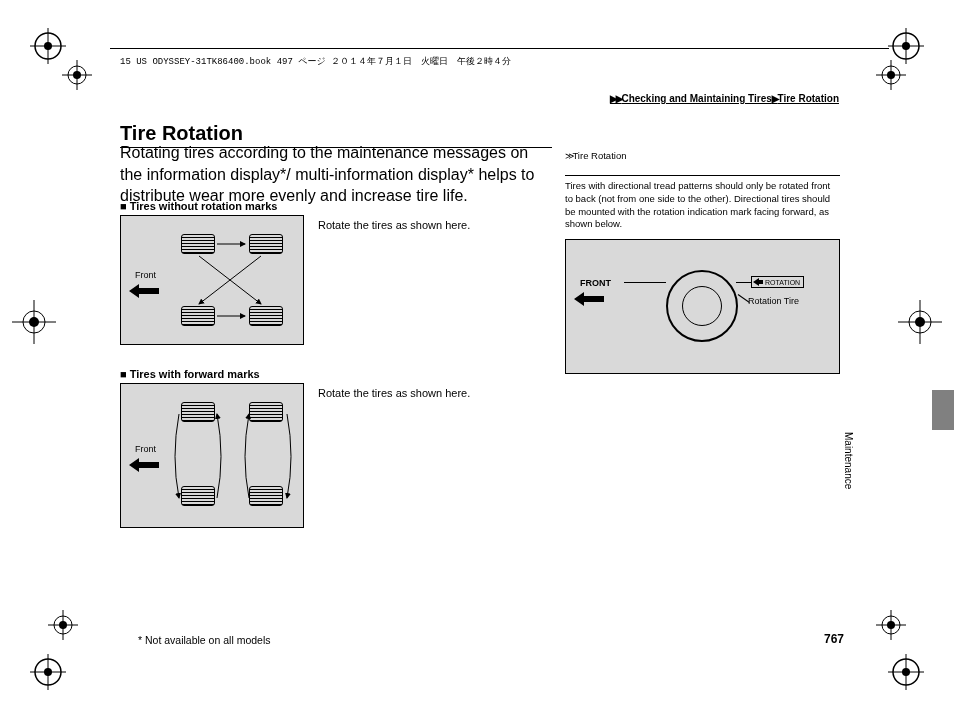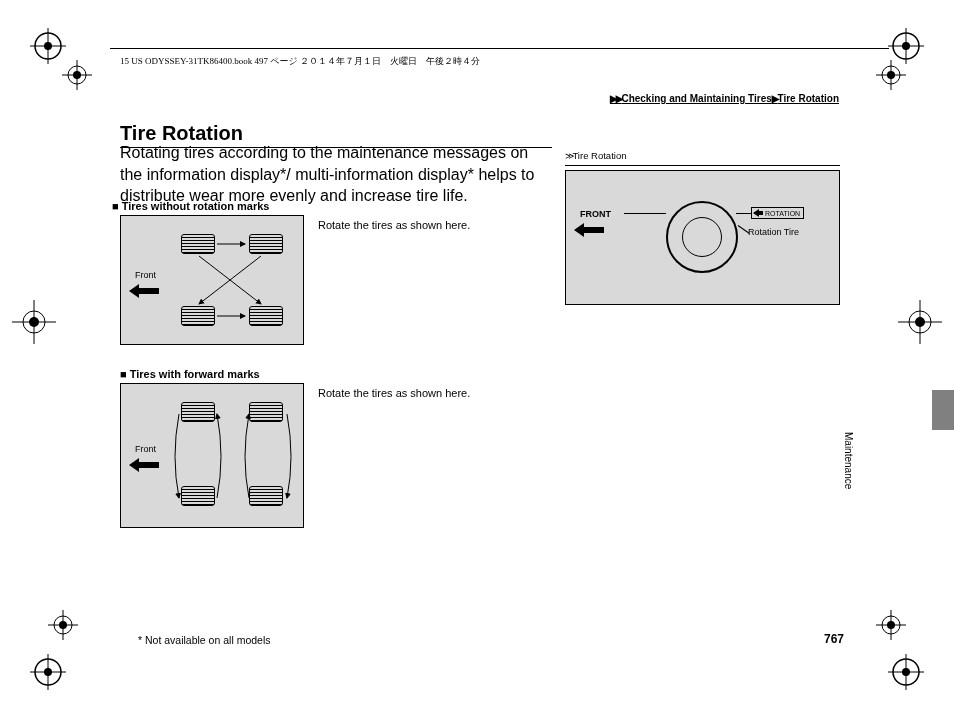--- a/index.html
+++ b/index.html
@@ -19,21 +19,21 @@
     top: 48px;
     left: 110px;
     right: 65px;
     border-top: 1px solid #000;
   }
   .header-text {
     position: absolute;
     top: 55px;
     left: 120px;
     font-size: 9px;
-    font-family: Liberation Serif, serif;
+    font-family: Liberation Mono, monospace;
   }
   .breadcrumb {
     position: absolute;
     top: 93px;
     right: 115px;
     font-size: 10px;
     font-weight: bold;
     text-decoration: underline;
   }
   .breadcrumb .chev { letter-spacing: -2px; }
@@ -57,21 +57,21 @@
     left: 120px;
     width: 432px;
     font-size: 16px;
     line-height: 1.35;
   }
   .section-label {
     position: absolute;
     font-size: 11px;
     font-weight: bold;
   }
-  .sec1 { top: 200px; left: 112px; }
+  .sec1 { top: 200px; left: 120px; }
   .sec2 { top: 368px; left: 120px; }
   .rotate-text {
     position: absolute;
     left: 318px;
     font-size: 11px;
   }
   .rt1 { top: 219px; }
   .rt2 { top: 387px; }
   .diagram {
     position: absolute;
@@ -84,21 +84,21 @@
   .dg2 { top: 383px; height: 145px; }
   .right-col {
     position: absolute;
     top: 150px;
     left: 565px;
     width: 275px;
     font-size: 9.5px;
   }
   .right-head {
     border-bottom: 1px solid #000;
-    padding-bottom: 4px;
+    padding-bottom: 14px;
     margin-bottom: 4px;
   }
   .right-head .dchev { font-size: 9px; letter-spacing: -2px; }
   .right-body {
     line-height: 1.35;
     margin-bottom: 8px;
   }
   .diagram2 {
     width: 275px;
     height: 135px;
@@ -328,20 +328,21 @@
     <path d="M8,12 Q0,55 8,96" fill="none" stroke="#000" marker-end="url(#ah2)"></path>
     <path d="M46,96 Q54,55 46,12" fill="none" stroke="#000" marker-end="url(#ah2)"></path>
 
     <path d="M78,96 Q70,55 78,12" fill="none" stroke="#000" marker-end="url(#ah2)"></path>
     <path d="M116,12 Q124,55 116,96" fill="none" stroke="#000" marker-end="url(#ah2)"></path>
   </svg>
 </div>
 
 <div class="right-col">
   <div class="right-head"><span class="dchev">≫</span><span>Tire Rotation</span></div>
+  <div class="right-body">Tires with directional tread patterns should only be rotated front to back (not from one side to the other). Directional tires should be mounted with the rotation indication mark facing forward, as shown below.</div>
   <div class="diagram2">
     <span class="front-lbl" style="top:38px;left:14px;font-weight:bold">FRONT</span>
     <svg class="front-arrow" style="top:52px;left:8px" width="30" height="14">
         <polygon points="0,7 10,0 10,4 30,4 30,10 10,10 10,14" fill="#000"></polygon>
       </svg>
     <div class="circle-tire" style="top:30px;left:100px"></div>
     <div class="rot-badge" style="top:36px;left:185px">
       <svg width="10" height="8">
           <polygon points="0,4 6,0 6,2 10,2 10,6 6,6 6,8" fill="#000"></polygon>
         </svg>

